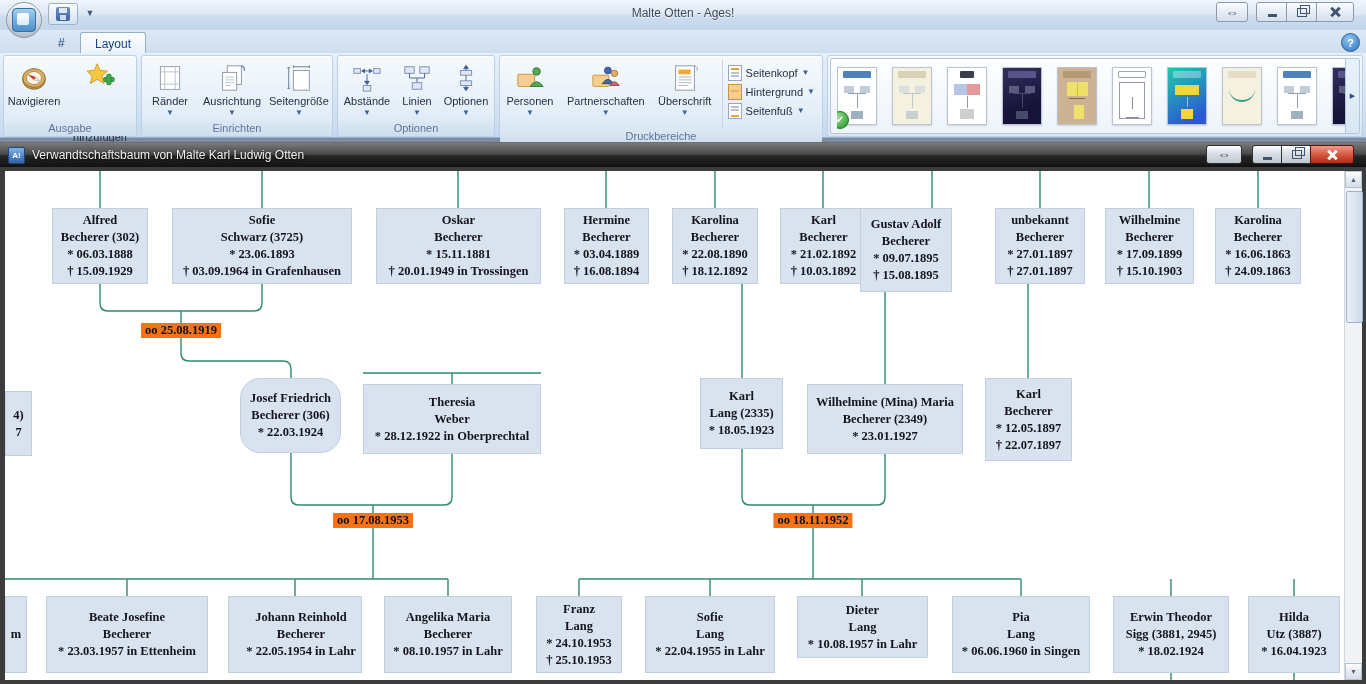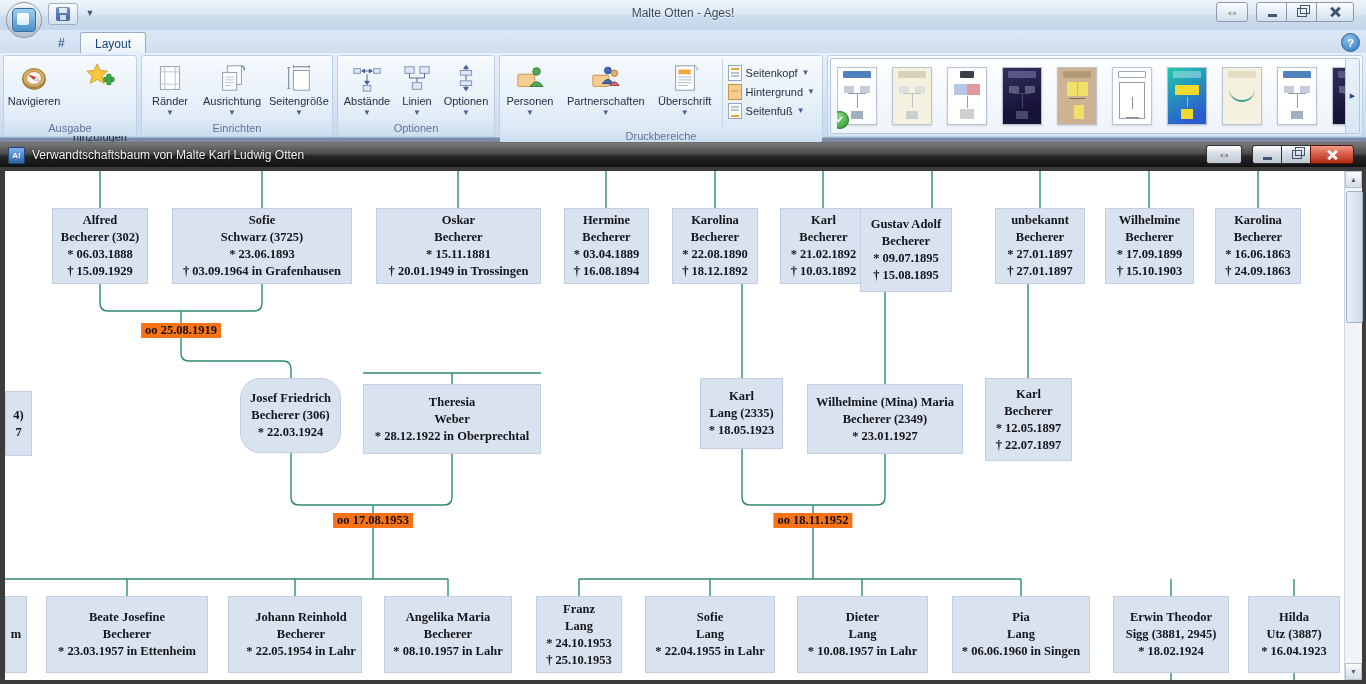--- a/index.html
+++ b/index.html
@@ -580,21 +580,21 @@
               <div class="pline">Franz</div>
               <div class="pline">Lang</div>
               <div class="pline">* 24.10.1953</div>
               <div class="pline">† 25.10.1953</div>
             </div>
             <div class="pbox" style="left: 640px; top: 425px; width: 130px; height: 77px;">
               <div class="pline">Sofie</div>
               <div class="pline">Lang</div>
               <div class="pline">* 22.04.1955 in Lahr</div>
             </div>
-            <div class="pbox" style="left: 792px; top: 425px; width: 131px; height: 77px;">
+            <div class="pbox" style="left: 792px; top: 425px; width: 131px; height: 62px;">
               <div class="pline">Dieter</div>
               <div class="pline">Lang</div>
               <div class="pline">* 10.08.1957 in Lahr</div>
             </div>
             <div class="pbox" style="left: 947px; top: 425px; width: 138px; height: 77px;">
               <div class="pline">Pia</div>
               <div class="pline">Lang</div>
               <div class="pline">* 06.06.1960 in Singen</div>
             </div>
             <div class="pbox" style="left: 1108px; top: 425px; width: 116px; height: 77px;">

